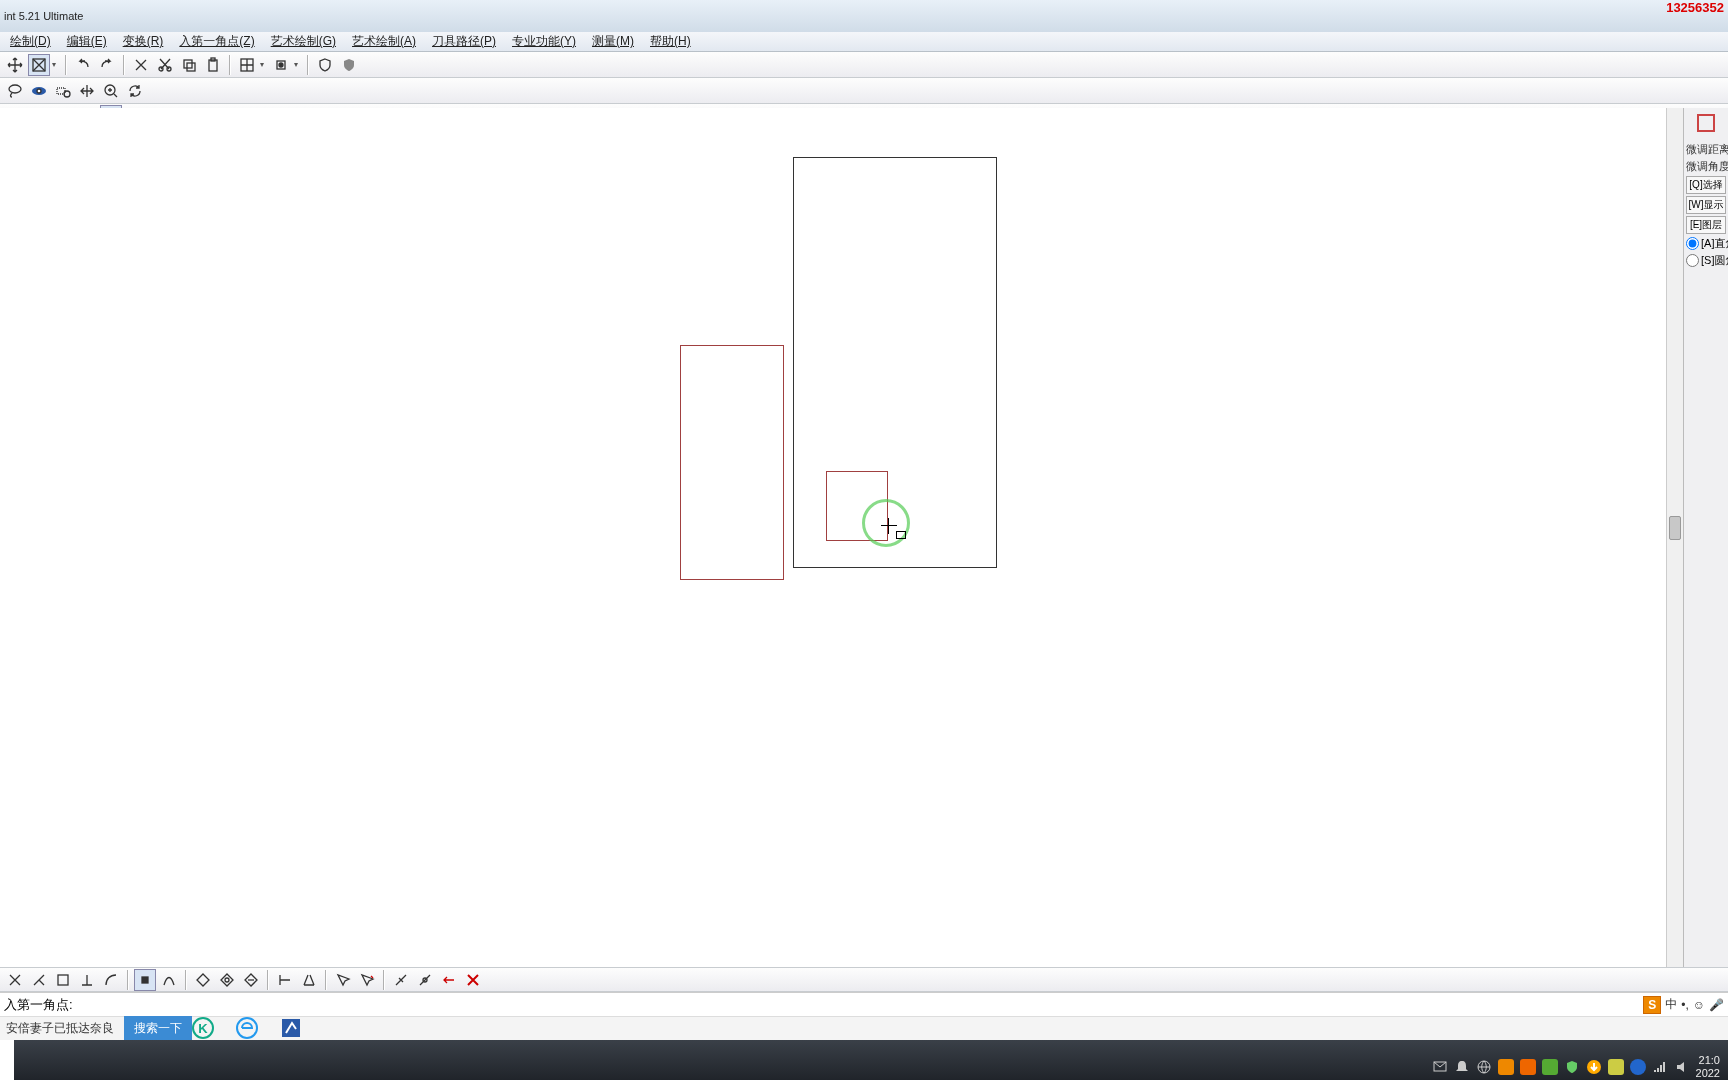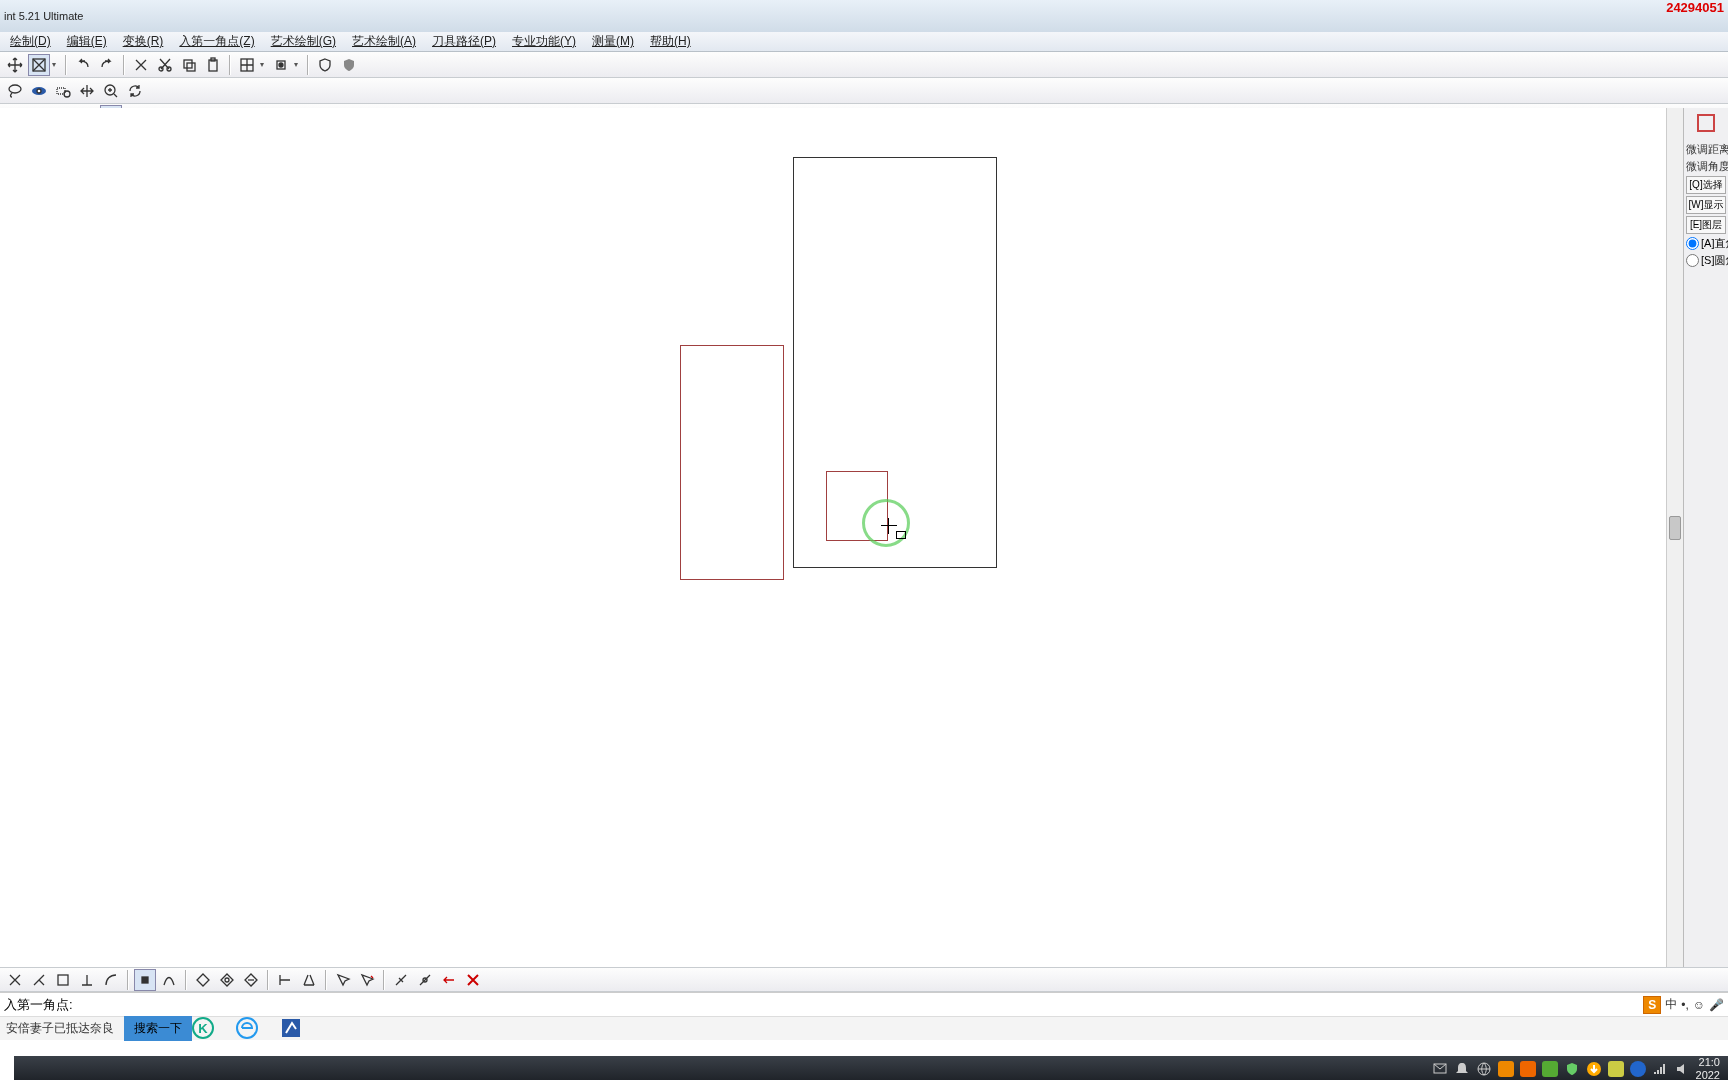--- a/index.html
+++ b/index.html
@@ -55,34 +55,34 @@
 .btoolbar { position: absolute; left: 0; right: 0; bottom: 88px; height: 25px; background: linear-gradient(to bottom, #fdfdfd, #ececf0); border-top: 1px solid #c8ccd0; border-bottom: 1px solid #c8ccd0; display: flex; align-items: center; padding-left: 4px; gap: 2px; }
 
 
 .cmdbar { position: absolute; left: 0; right: 0; bottom: 64px; height: 24px; background: #fff; border-top: 1px solid #ccc; display: flex; align-items: center; font-size: 13px; padding-left: 4px; }
 .cmdbar .rico { position: absolute; right: 4px; display: flex; gap: 4px; align-items: center; font-size: 12px; color: #333; }
 .cmdbar .rico .s { width: 18px; height: 18px; background: #e80; border: 1px solid #c60; display: flex; align-items: center; justify-content: center; color: #fff; font-weight: bold; font-size: 12px; }
 
 
 .newsbar { position: absolute; left: 0; right: 0; bottom: 40px; height: 24px; background: #f4f4f4; border-top: 1px solid #ddd; display: flex; align-items: center; font-size: 12px; }
 .newsbar .news { padding: 0 6px; color: #333; }
-.newsbar .search { background: #3b8bd4; color: #000000; padding: 4px 10px; margin-left: 4px; }
-
-
-.taskbar { position: absolute; left: 14px; right: 0; bottom: 0; height: 24px; background: linear-gradient(to bottom, #3a4048, #20242a); display: flex; align-items: flex-start; }
+.newsbar .search { background: #3b8bd4; color: #ffffff; padding: 4px 10px; margin-left: 4px; }
+
+
+.taskbar { position: absolute; left: 14px; right: 0; bottom: 0; height: 40px; background: linear-gradient(to bottom, #3a4048, #20242a); display: flex; align-items: flex-end; }
 .taskbar .tray { margin-left: auto; display: flex; align-items: center; gap: 6px; padding-right: 8px; color: #eee; font-size: 11px; }
 .taskbar .tray .ti { width: 16px; height: 16px; }
 .taskbar .clock { text-align: right; line-height: 1.2; }
 </style>
 </head>
 <body>
 
 <div class="titlebar">
   <span>int 5.21 Ultimate</span>
-  <span class="watermark">24294051</span>
+  <span class="watermark">13256352</span>
 </div>
 
 <div class="menubar">
   <span>绘制(D)</span>
   <span>编辑(E)</span>
   <span>变换(R)</span>
   <span>入第一角点(Z)</span>
   <span>艺术绘制(G)</span>
   <span>艺术绘制(A)</span>
   <span>刀具路径(P)</span>

